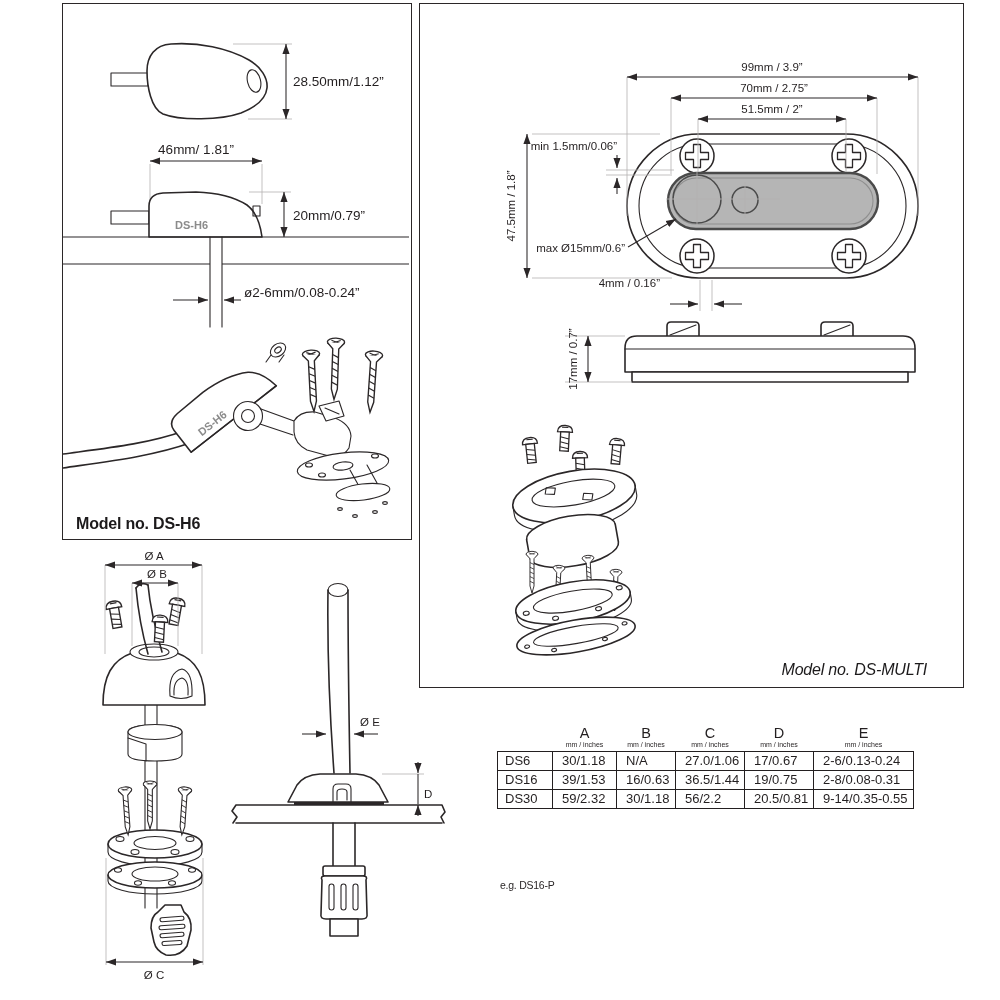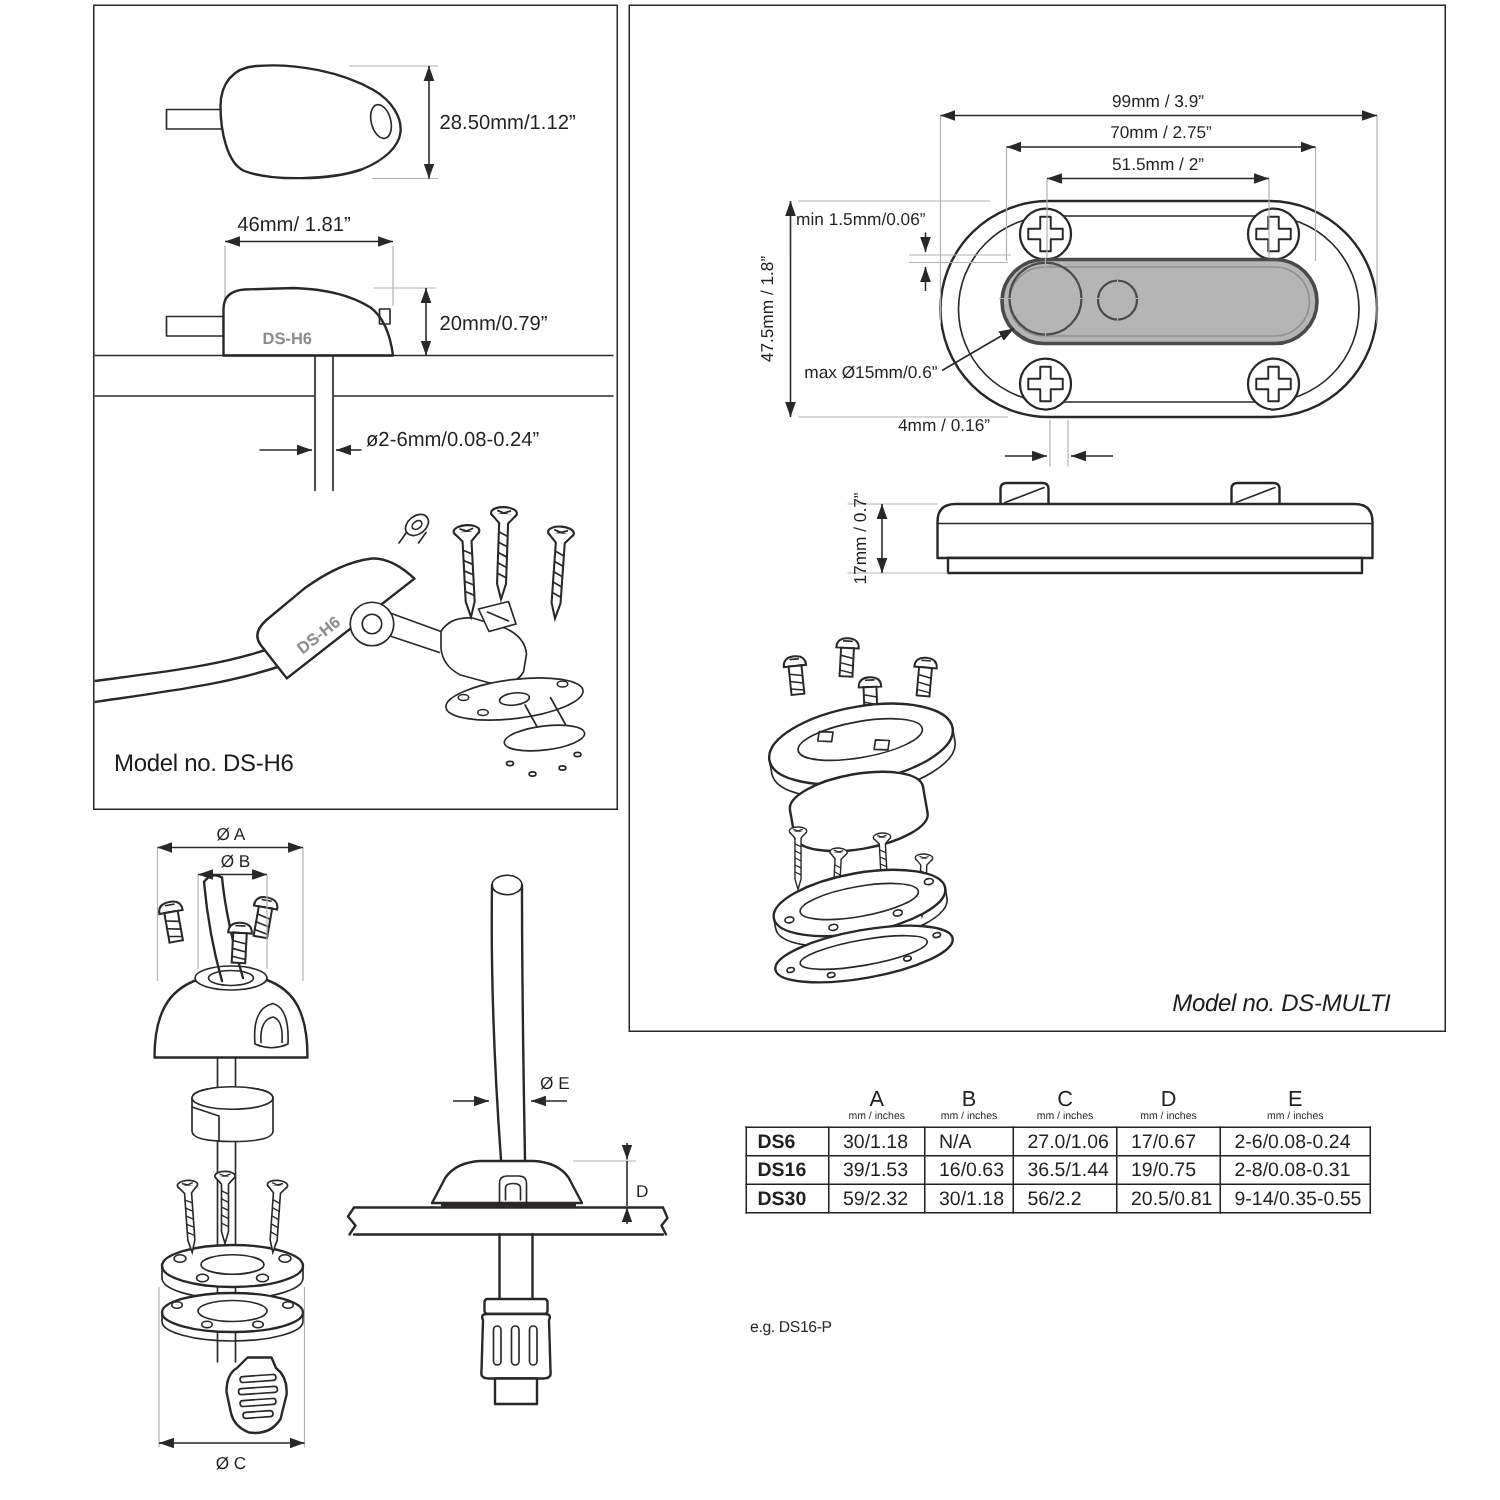--- a/index.html
+++ b/index.html
@@ -2,21 +2,21 @@
 <html><head>
 <meta charset="utf-8">
 <style>
   html,body{margin:0;padding:0;background:#fff;}
   .stage{position:relative;width:1000px;height:1000px;background:#fff;overflow:hidden;
          font-family:"Liberation Sans",sans-serif;color:#231f20;}
   .panel{position:absolute;border:1.6px solid #2b2728;background:#fff;box-sizing:border-box;}
   .panel-h6{left:62px;top:3px;width:350px;height:537px;}
   .panel-multi{left:419px;top:3px;width:545px;height:685px;}
   .model-label{position:absolute;font-size:16px;letter-spacing:-0.2px;color:#1c1a1b;white-space:nowrap;}
-  .ml-h6{left:13px;bottom:20px;}
+  .ml-h6{left:13px;bottom:6px;font-weight:bold;}
   .ml-multi{right:36px;bottom:8px;font-style:italic;}
   .ml-models{left:217px;top:970px;font-size:16.5px;position:absolute;}
   svg{display:block;}
   .ln{stroke:#2b2728;stroke-width:1.6;fill:none;stroke-linecap:round;stroke-linejoin:round;}
   .lnf{stroke:#2b2728;stroke-width:1.6;fill:#fff;stroke-linecap:round;stroke-linejoin:round;}
   .lt{stroke:#2b2728;stroke-width:1.1;fill:none;stroke-linecap:round;stroke-linejoin:round;}
   .ltf{stroke:#2b2728;stroke-width:1.1;fill:#fff;stroke-linecap:round;stroke-linejoin:round;}
   .dim{stroke:#2b2728;stroke-width:1.05;fill:none;}
   .ext{stroke:#b4b1b1;stroke-width:0.8;fill:none;}
   .ma{marker-start:url(#ah);marker-end:url(#ah);}
@@ -25,21 +25,21 @@
   .dt2{font-family:"Liberation Sans",sans-serif;font-size:11.5px;fill:#231f20;}
   .emboss{font-family:"Liberation Sans",sans-serif;font-weight:bold;fill:#8b8b8b;}
   
   .spec{position:absolute;left:497px;top:726px;width:416px;}
   table{border-collapse:collapse;width:100%;table-layout:fixed;}
   col.c0{width:55px}col.c1{width:64px}col.c2{width:59px}col.c3{width:69px}col.c4{width:69px}col.c5{width:100px}
   th{border:none;vertical-align:bottom;padding:0 0 2px 0;font-weight:normal;}
   .th-letter{font-size:14.5px;text-align:center;line-height:1;}
   .th-unit{font-size:7px;text-align:center;line-height:1.2;color:#2b2728;}
   td{border:1.4px solid #231f20;height:18px;font-size:13px;padding:0 0 0 9px;line-height:1;white-space:nowrap;overflow:hidden;}
-  td.model{font-weight:bold;padding-left:7px;}
+  td.model{font-weight:normal;padding-left:7px;}
   .note{position:absolute;left:500px;top:876px;font-size:10.5px;letter-spacing:-0.25px;
         color:#2b2728;line-height:1.75;white-space:nowrap;}
 </style>
 </head>
 <body>
 
 <div class="stage">
 
   <svg width="0" height="0" style="position:absolute" aria-hidden="true">
     <defs>
@@ -399,21 +399,21 @@
             </th>
         </tr>
       </thead>
       <tbody>
         <tr>
           <td class="model">DS6</td>
           <td>30/1.18</td>
             <td>N/A</td>
           <td>27.0/1.06</td>
             <td>17/0.67</td>
-          <td>2-6/0.08-0.24</td>
+          <td>2-6/0.13-0.24</td>
         </tr>
         <tr>
           <td class="model">DS16</td>
           <td>39/1.53</td>
             <td>16/0.63</td>
           <td>36.5/1.44</td>
             <td>19/0.75</td>
           <td>2-8/0.08-0.31</td>
         </tr>
         <tr>

